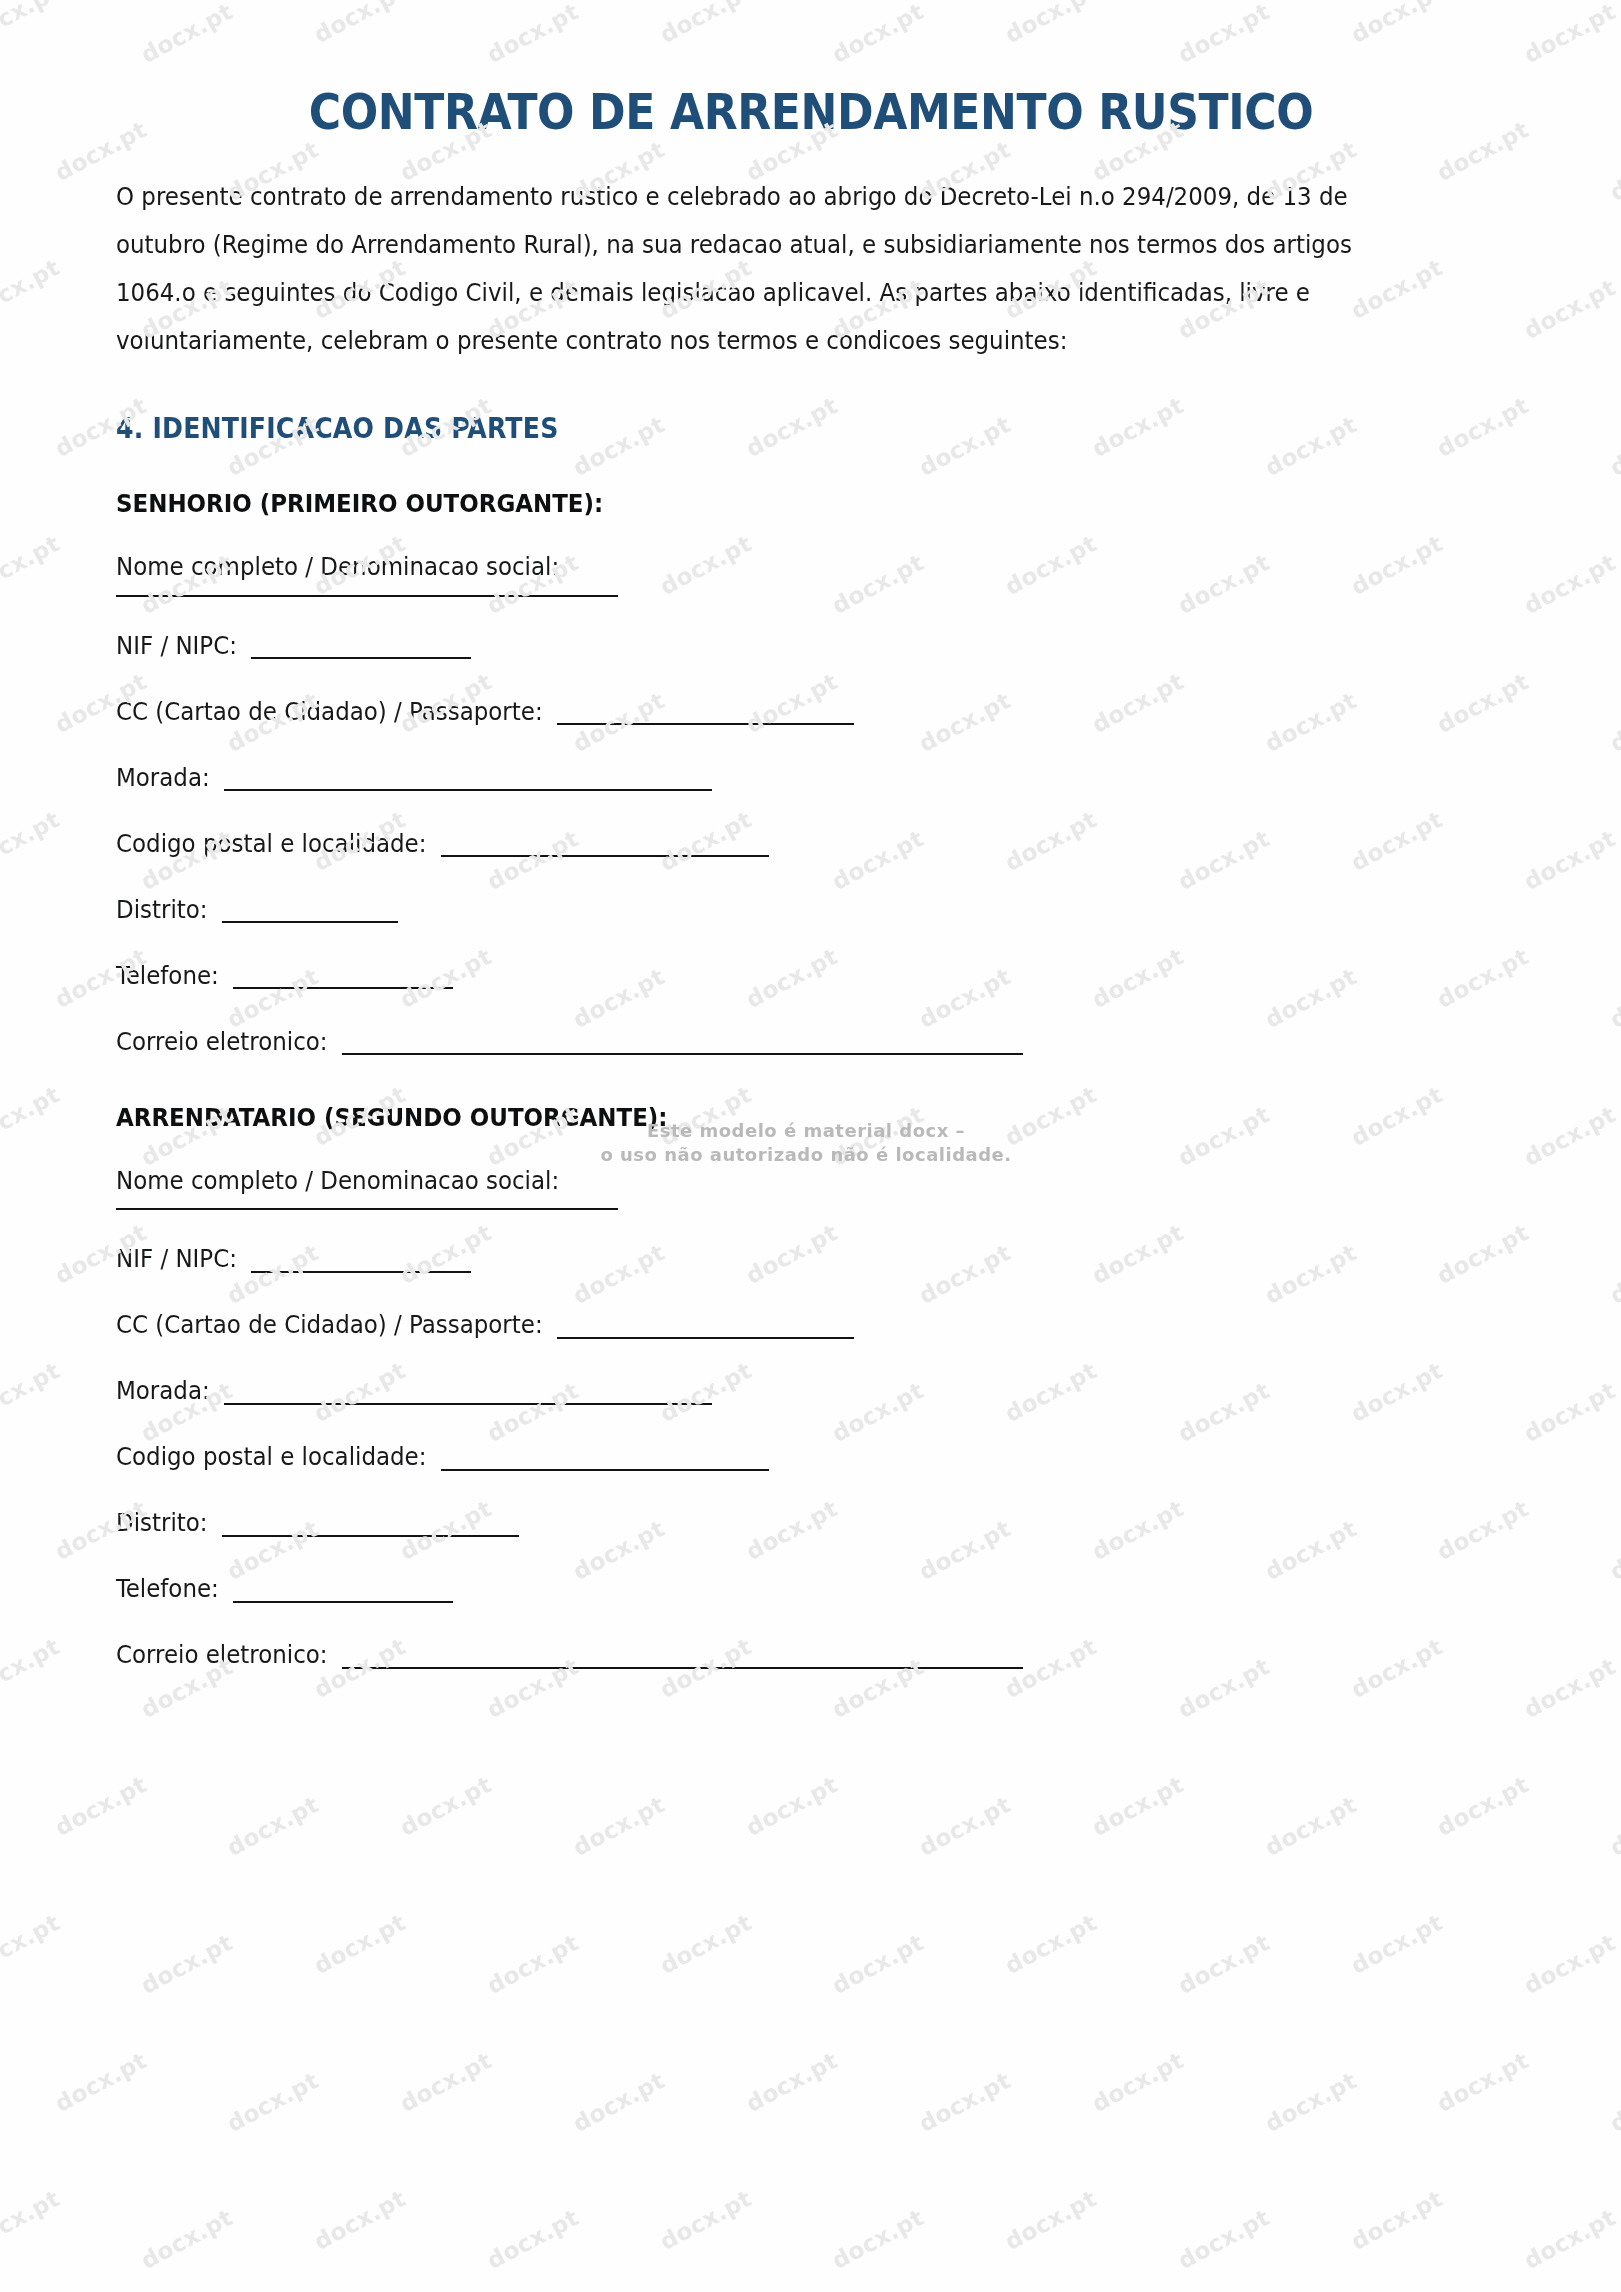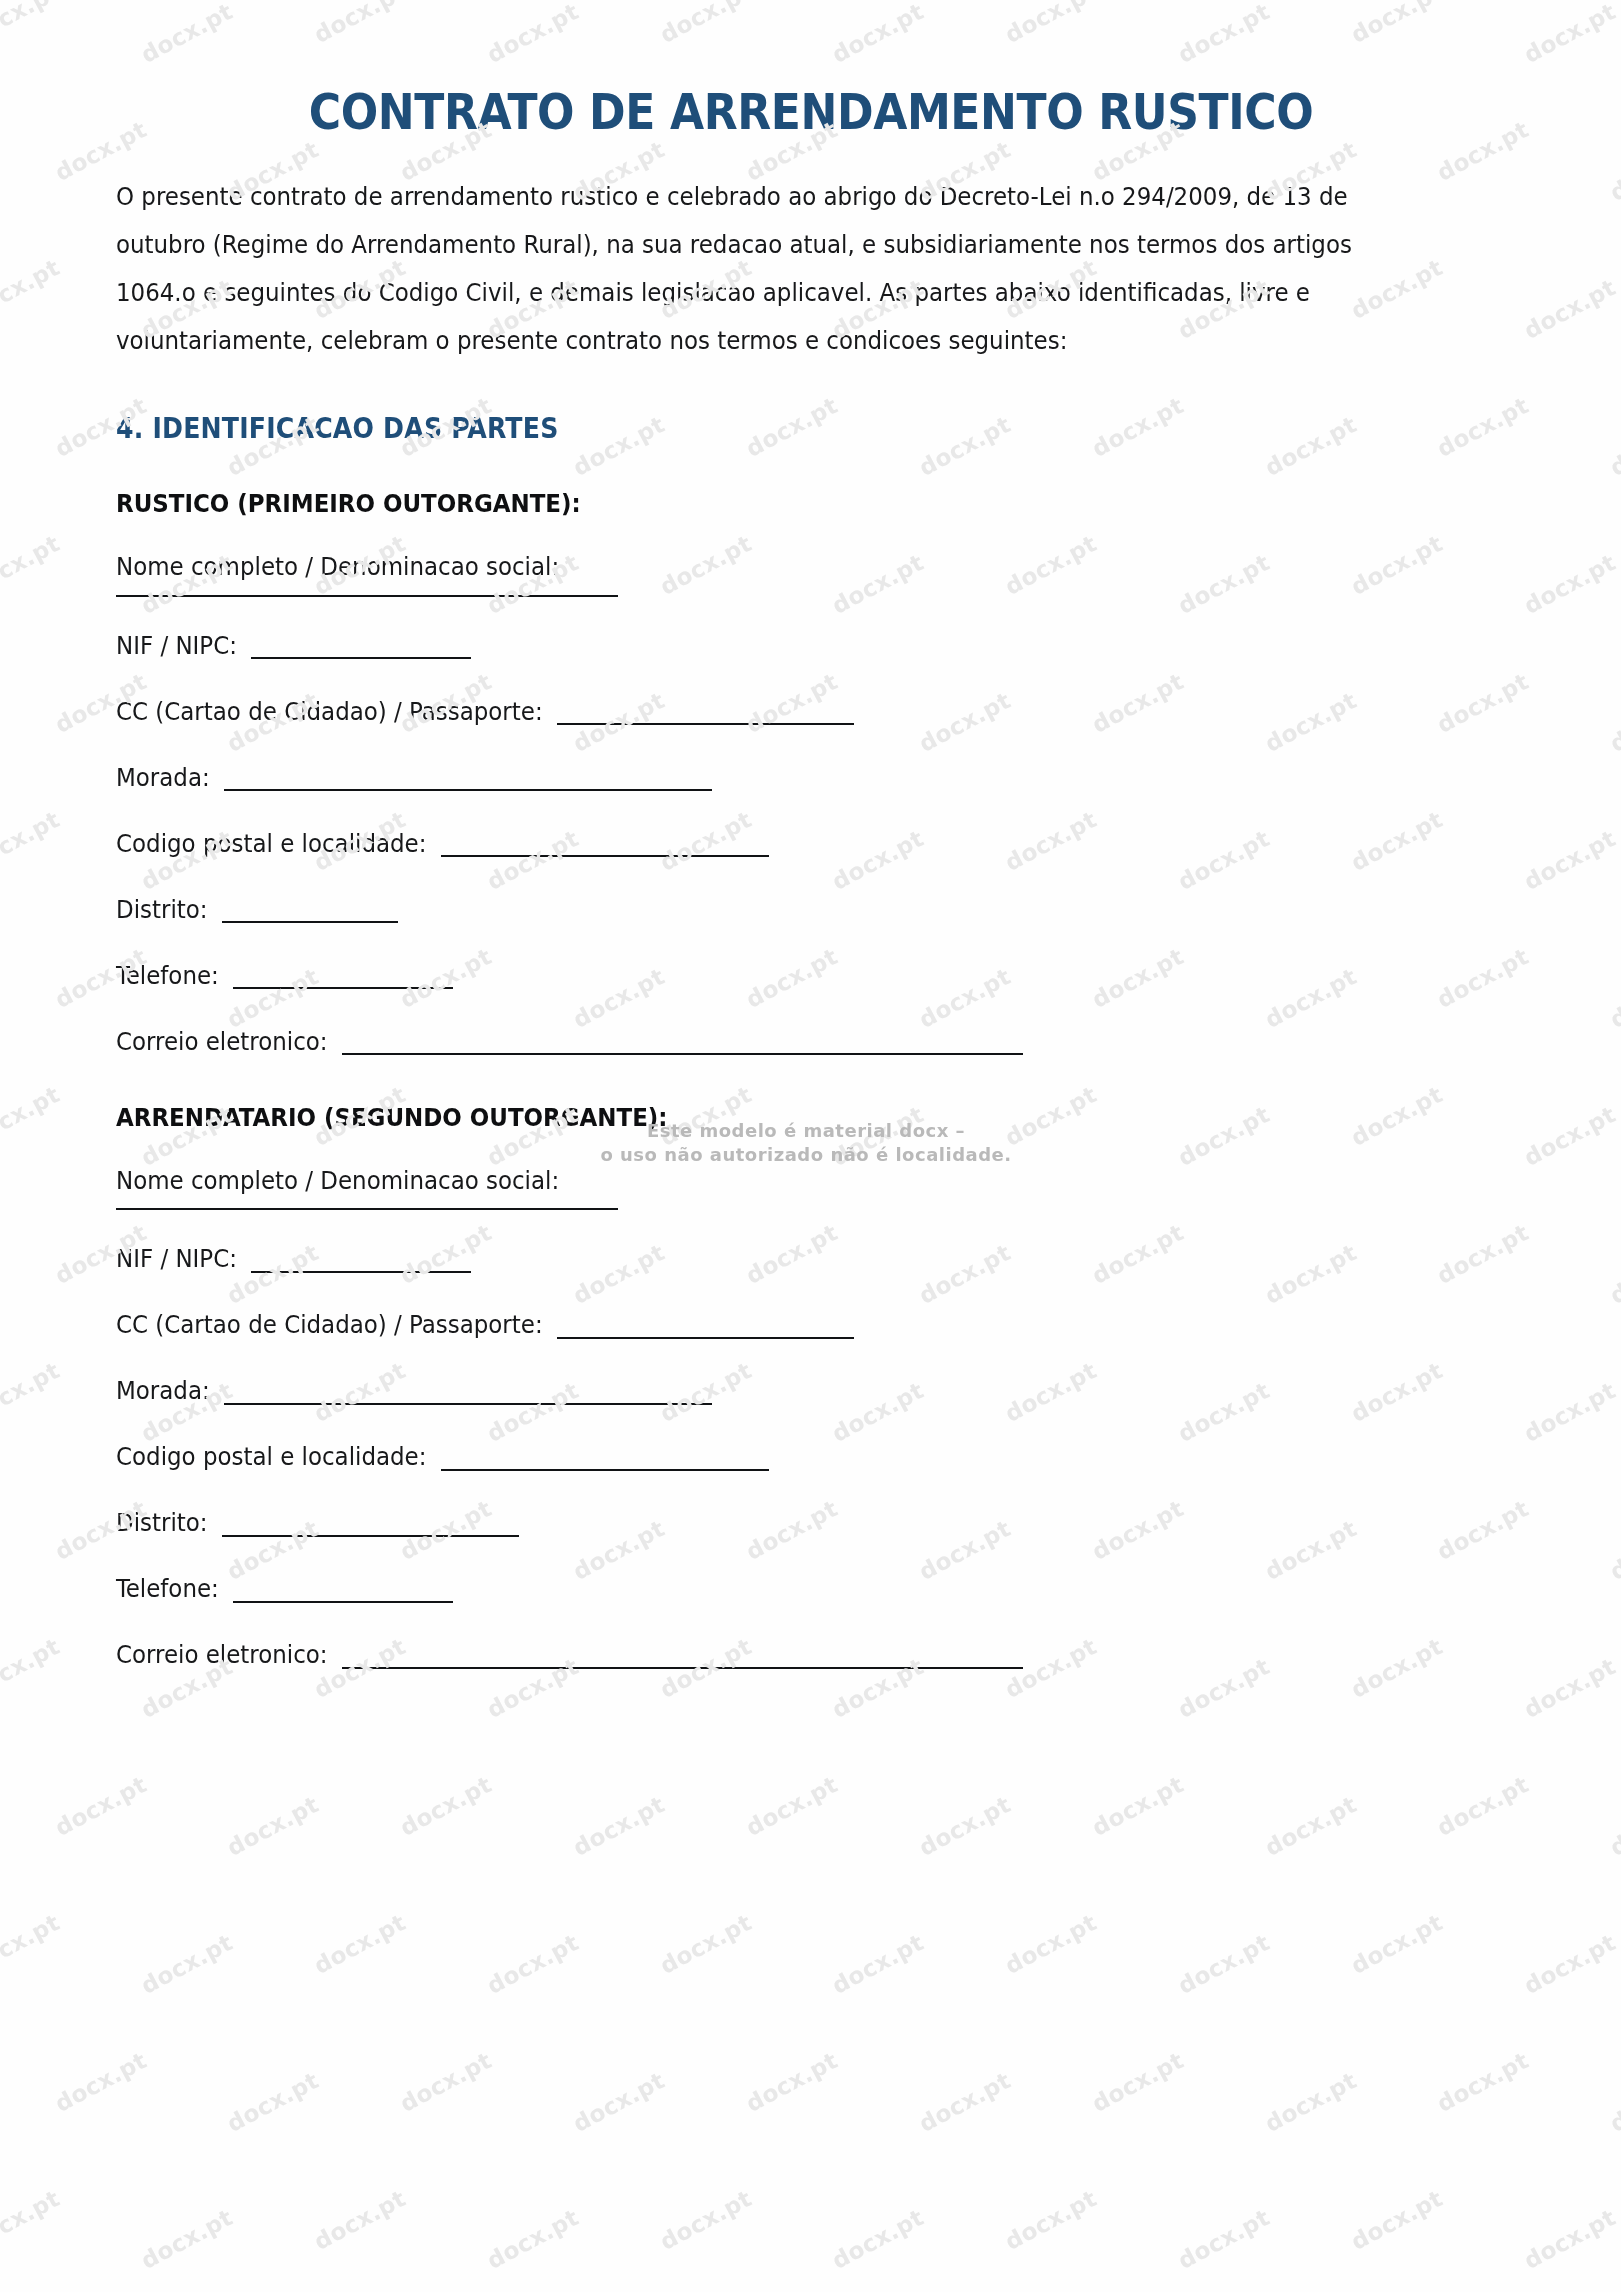--- a/index.html
+++ b/index.html
@@ -306,21 +306,21 @@
     </div>
 
   <div id="content">
 
     <h1 class="doc-title">CONTRATO DE ARRENDAMENTO RUSTICO</h1>
 
     <p class="intro">O presente contrato de arrendamento rustico e celebrado ao abrigo do Decreto-Lei n.o 294/2009, de 13 de outubro (Regime do Arrendamento Rural), na sua redacao atual, e subsidiariamente nos termos dos artigos 1064.o e seguintes do Codigo Civil, e demais legislacao aplicavel. As partes abaixo identificadas, livre e voluntariamente, celebram o presente contrato nos termos e condicoes seguintes:</p>
 
     <h2 class="section-heading">4. IDENTIFICACAO DAS PARTES</h2>
 
-    <h3 class="party-heading">RUSTICO (PRIMEIRO OUTORGANTE):</h3>
+    <h3 class="party-heading">SENHORIO (PRIMEIRO OUTORGANTE):</h3>
 
     <p class="field">
       <span>Nome completo / Denominacao social:</span>
       <span class="rule block r-nome"></span>
     </p>
     <p class="field">
       <span>NIF / NIPC:</span>
       <span class="rule r-sm"></span>
     </p>
     <p class="field">

